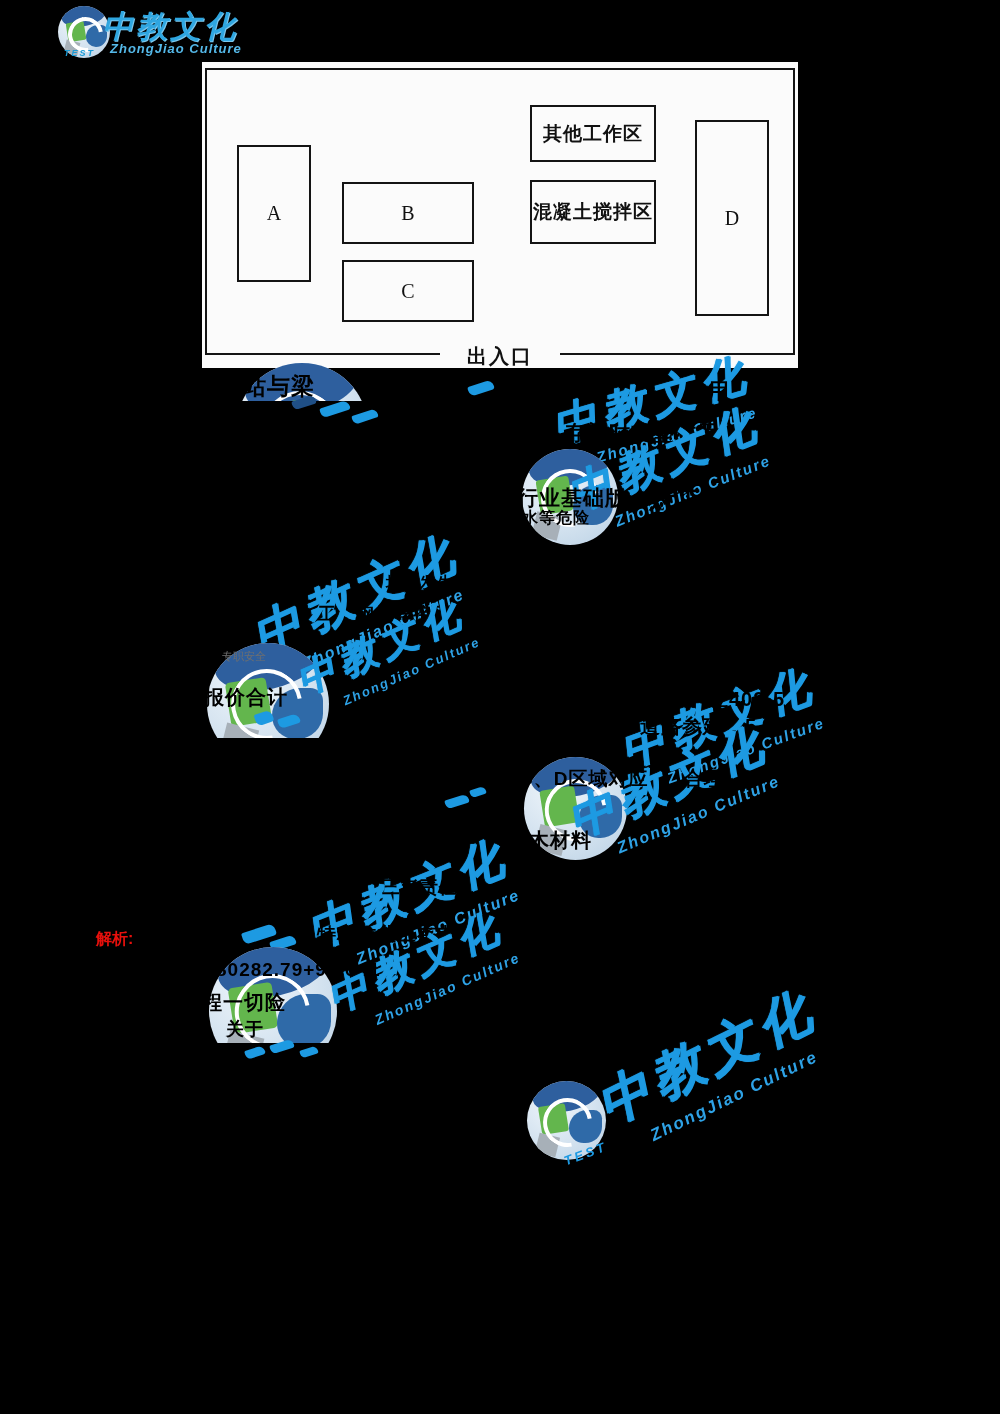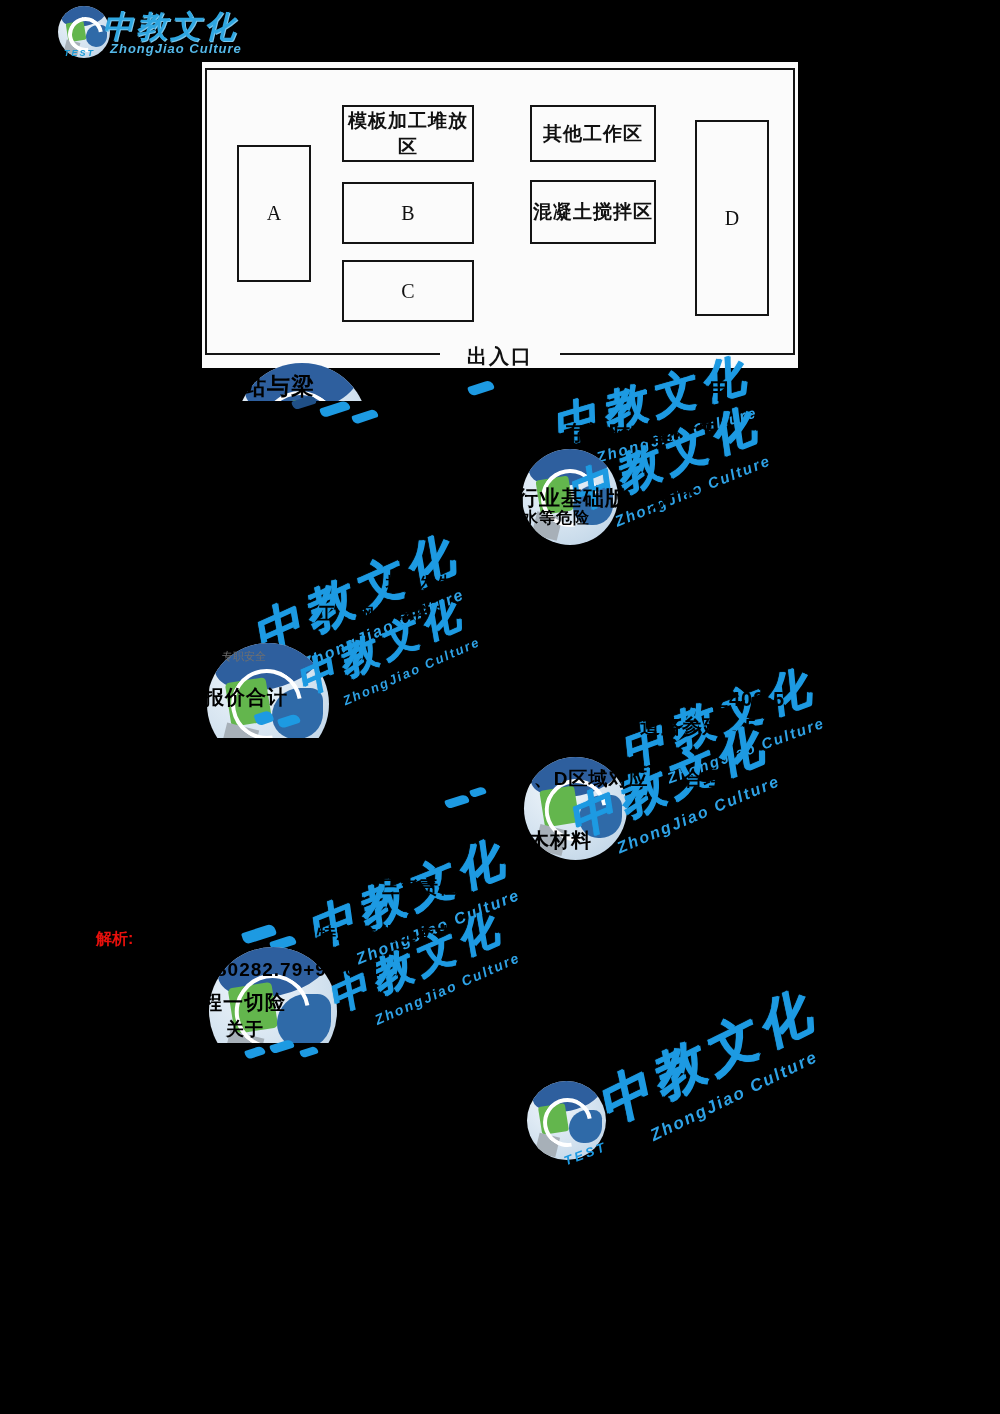--- a/index.html
+++ b/index.html
@@ -70,23 +70,20 @@
   </div>
   <div class="logo-test">TEST</div>
   <div class="brand-zh">中教文化</div>
   <div class="brand-en">ZhongJiao Culture</div>
 
   <div class="diagram">
     <div class="d-rect"></div>
     <div class="d-box d-ltr" style="left:35px;top:83px;width:70px;height:133px;">
         <span>A</span>
       </div>
-    <div class="d-box d-cn" style="left:140px;top:43px;width:128px;height:53px;">
-        <span>模板加工堆放区</span>
-      </div>
     <div class="d-box d-ltr" style="left:140px;top:120px;width:128px;height:58px;">
         <span>B</span>
       </div>
     <div class="d-box d-ltr" style="left:140px;top:198px;width:128px;height:58px;">
         <span>C</span>
       </div>
     <div class="d-box d-cn" style="left:328px;top:43px;width:122px;height:53px;">
         <span>其他工作区</span>
       </div>
     <div class="d-box d-cn" style="left:328px;top:118px;width:122px;height:60px;">

